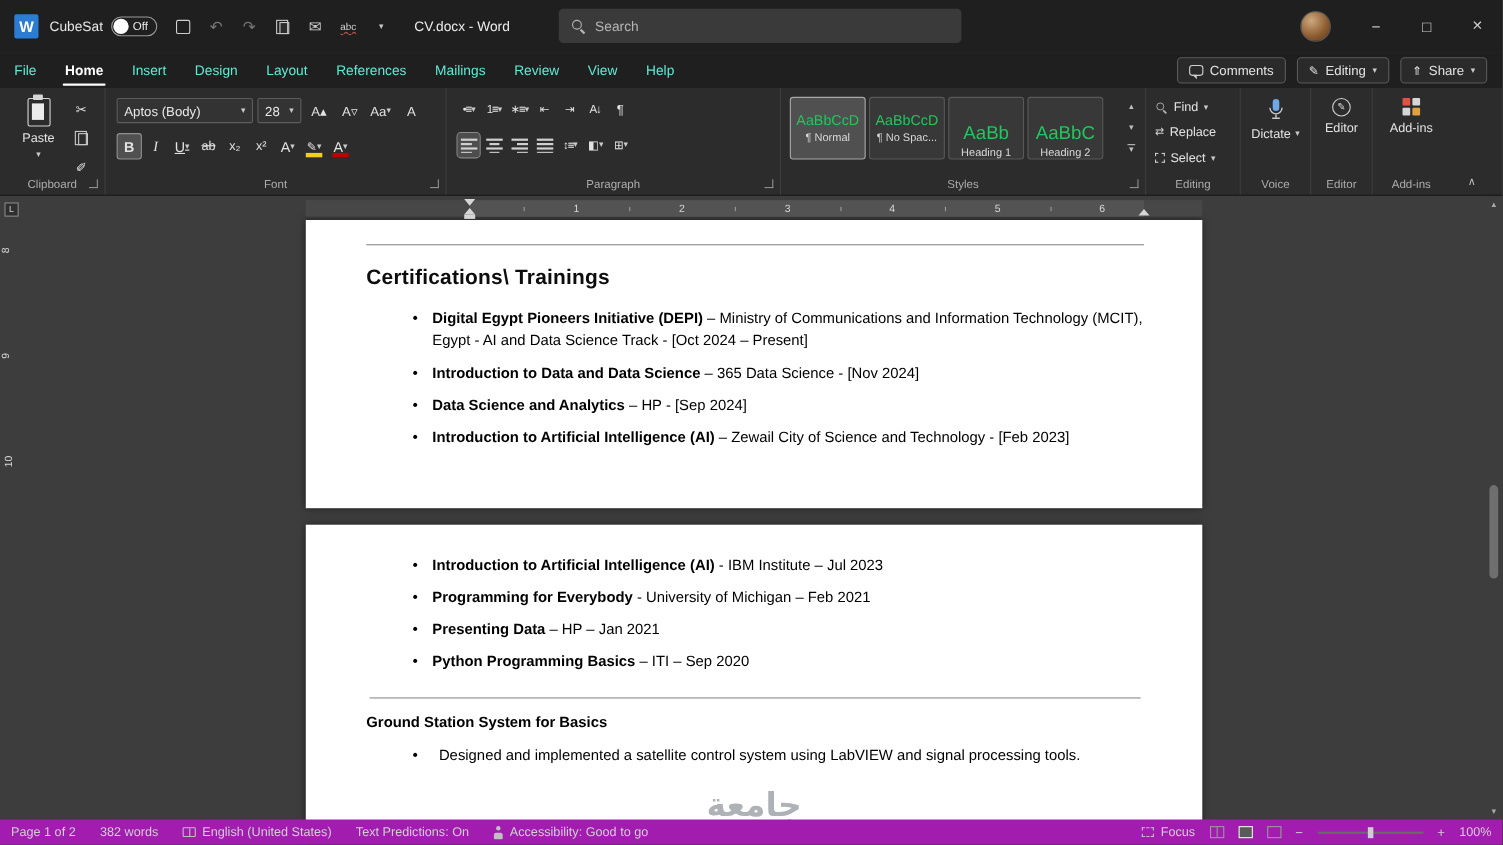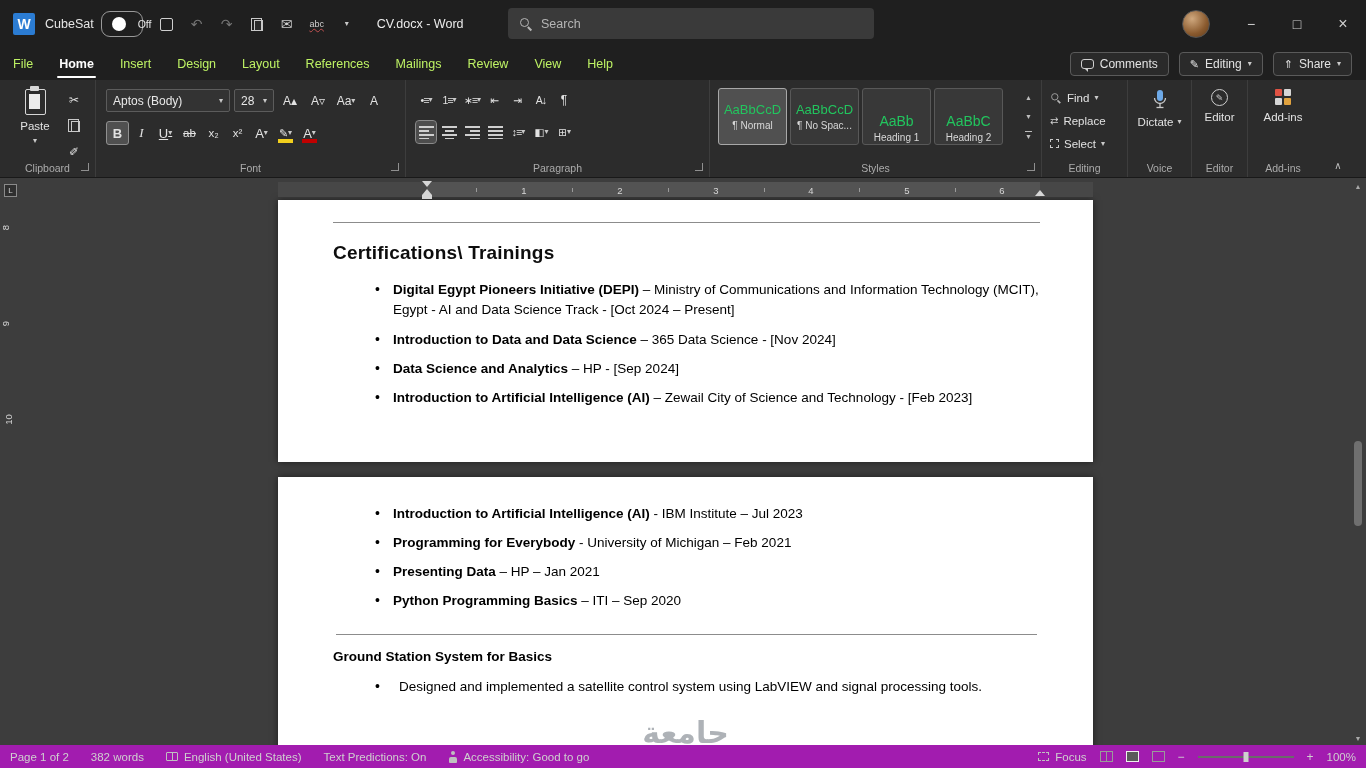--- a/index.html
+++ b/index.html
@@ -4,39 +4,39 @@
 <style>
   * { margin:0; padding:0; box-sizing:border-box; }
   html,body { width:1366px; height:768px; overflow:hidden; }
   body { font-family:"Liberation Sans","DejaVu Sans",sans-serif; background:#3d3d3d; color:#e6e6e6; }
   #app { position:relative; width:1366px; height:768px; }
 
   
   .titlebar { position:absolute; top:0; left:0; right:0; height:48px; background:#1f1f1f; display:flex; align-items:center; z-index:40; }
   .word-logo { width:22px; height:22px; background:#2b7cd3; color:#fff; font-weight:bold; display:flex; align-items:center; justify-content:center; margin:0 10px 0 13px; border-radius:2px; font-size:14px; flex:0 0 auto; }
   .autosave { display:flex; align-items:center; gap:7px; font-size:12.5px; color:#e6e6e6; }
-  .toggle { width:42px; height:26px; border:1px solid #9a9a9a; border-radius:9px; display:flex; align-items:center; padding:1px 4px 1px 10px; gap:12px; cursor:default; }
+  .toggle { width:42px; height:18px; border:1px solid #9a9a9a; border-radius:9px; display:flex; align-items:center; padding:1px 4px 1px 1px; gap:4px; cursor:default; }
   .knob { width:14px; height:14px; background:#fff; border-radius:50%; flex:0 0 auto; }
   .toggle-state { font-size:10.5px; color:#e6e6e6; }
   .qat { display:flex; align-items:center; gap:2px; margin-left:10px; }
   .qat .qbtn { width:28px; height:28px; display:flex; align-items:center; justify-content:center; border-radius:4px; color:#d0d0d0; font-size:14px; }
   .qat .dim { color:#767676; }
   .spellmini { font-size:9px; color:#d0d0d0; text-decoration:underline; text-decoration-style:wavy; text-decoration-color:#c05050; }
   .doc-title { margin-left:16px; font-size:12.5px; color:#ececec; white-space:nowrap; }
   .search { position:absolute; left:508px; top:8px; width:366px; height:31px; background:#3a3a3a; border-radius:4px; display:flex; align-items:center; gap:9px; padding:0 12px; color:#b5b5b5; font-size:12.5px; }
   .mag { width:12px; height:12px; position:relative; display:inline-block; flex:0 0 auto; }
   .mag::before { content:""; position:absolute; left:0; top:0; width:7px; height:7px; border:1.5px solid #b5b5b5; border-radius:50%; }
   .mag::after { content:""; position:absolute; left:8px; top:8px; width:5px; height:1.5px; background:#b5b5b5; transform:rotate(45deg); transform-origin:left center; }
   .tb-right { position:absolute; right:0; top:0; height:48px; display:flex; align-items:center; }
   .avatar { width:28px; height:28px; border-radius:50%; background:radial-gradient(circle at 35% 30%, #cfa87e 0%, #8a5a2e 60%, #5d3a1a 100%); border:1px solid #555; margin-right:18px; }
   .win-btn { width:46px; height:48px; display:flex; align-items:center; justify-content:center; color:#cfcfcf; font-size:14px; }
 
   
   .menubar { position:absolute; top:48px; left:0; right:0; height:32px; background:#1f1f1f; display:flex; align-items:center; font-size:12.5px; z-index:39; }
-  .tab { padding:0 13px; height:32px; display:flex; align-items:center; color:#bef264; position:relative; white-space:nowrap; }
+  .tab { padding:0 13px; height:32px; display:flex; align-items:center; color:#5eead4; position:relative; white-space:nowrap; }
   .tab.active { font-weight:bold; color:#fff; }
   .tab.active::after { content:""; position:absolute; left:11px; right:11px; bottom:2px; height:2.5px; background:#fff; border-radius:2px; }
   .menu-right { margin-left:auto; display:flex; align-items:center; gap:10px; padding-right:14px; }
   .pill-btn { display:flex; align-items:center; gap:6px; border:1px solid #5a5a5a; border-radius:4px; height:24px; padding:0 10px; font-size:12px; color:#e3e3e3; background:#2a2a2a; white-space:nowrap; }
   .bubble { width:13px; height:10px; border:1px solid #cfcfcf; border-radius:3px; position:relative; }
   .bubble::after { content:""; position:absolute; left:2px; bottom:-4px; width:0; height:0; border-left:4px solid transparent; border-top:4px solid #cfcfcf; }
   .cv { font-size:8px; color:#c9c9c9; line-height:1; }
 
   
   .ribbon { position:absolute; top:80px; left:0; right:0; height:98px; background:#2c2c2c; border-bottom:1px solid #191919; z-index:38; }
@@ -87,21 +87,21 @@
   .al-r { background-image:linear-gradient(#cfcfcf,#cfcfcf),linear-gradient(#cfcfcf,#cfcfcf),linear-gradient(#cfcfcf,#cfcfcf),linear-gradient(#cfcfcf,#cfcfcf); background-size:15px 2px,10px 2px,15px 2px,10px 2px; background-position:right 1px top 1px,right 1px top 5px,right 1px top 9px,right 1px top 13px; }
   .al-j { background-image:linear-gradient(#cfcfcf,#cfcfcf),linear-gradient(#cfcfcf,#cfcfcf),linear-gradient(#cfcfcf,#cfcfcf),linear-gradient(#cfcfcf,#cfcfcf); background-size:15px 2px,15px 2px,15px 2px,15px 2px; background-position:left 1px top 1px,left 1px top 5px,left 1px top 9px,left 1px top 13px; }
   .alsel { background-color:#4d4d4d; outline:1px solid #8a8a8a; }
 
   
   .g-styles { left:710px; width:332px; }
   .cards { position:absolute; left:8px; top:8px; display:flex; gap:3px; }
   .card { width:69px; height:57px; background:#383838; border:1px solid #585858; border-radius:3px; display:flex; flex-direction:column; align-items:center; justify-content:center; gap:3px; }
   .card.csel { background:#505050; border-color:#a8a8a8; }
   .preview { font-size:13px; color:#22c55e; white-space:nowrap; }
-  .card.h .preview { font-size:14px;margin-top:23px; }
+  .card.h .preview { font-size:17px;margin-top:23px; }
   .cname { font-size:10px; color:#d8d8d8; white-space:nowrap; }
   .style-scroll { position:absolute; right:5px; top:8px; width:15px; height:57px; display:flex; flex-direction:column; }
   .style-scroll .rbtn { flex:1; font-size:7px; color:#bdbdbd; }
   .more-line { border-top:1px solid #bdbdbd; padding-top:1px; }
 
   
   .g-edit { left:1042px; width:86px; }
   .edit-rows { position:absolute; left:8px; top:9px; display:flex; flex-direction:column; gap:6px; }
   .edit-row { display:flex; align-items:center; gap:5px; font-size:11.5px; color:#e2e2e2; height:17px; }
   .mag.s { transform:scale(.8); }

